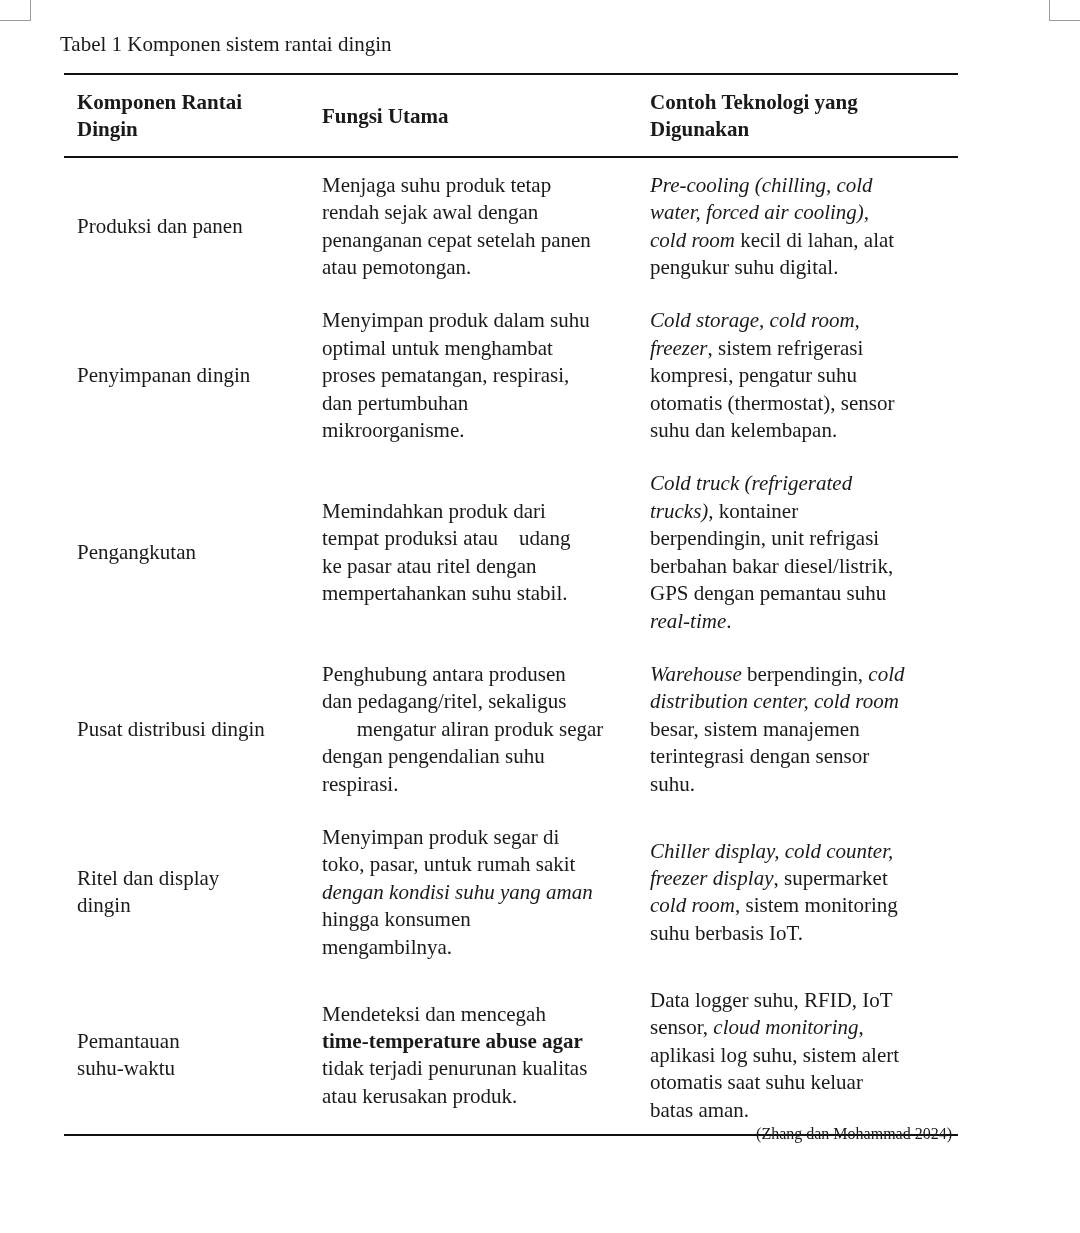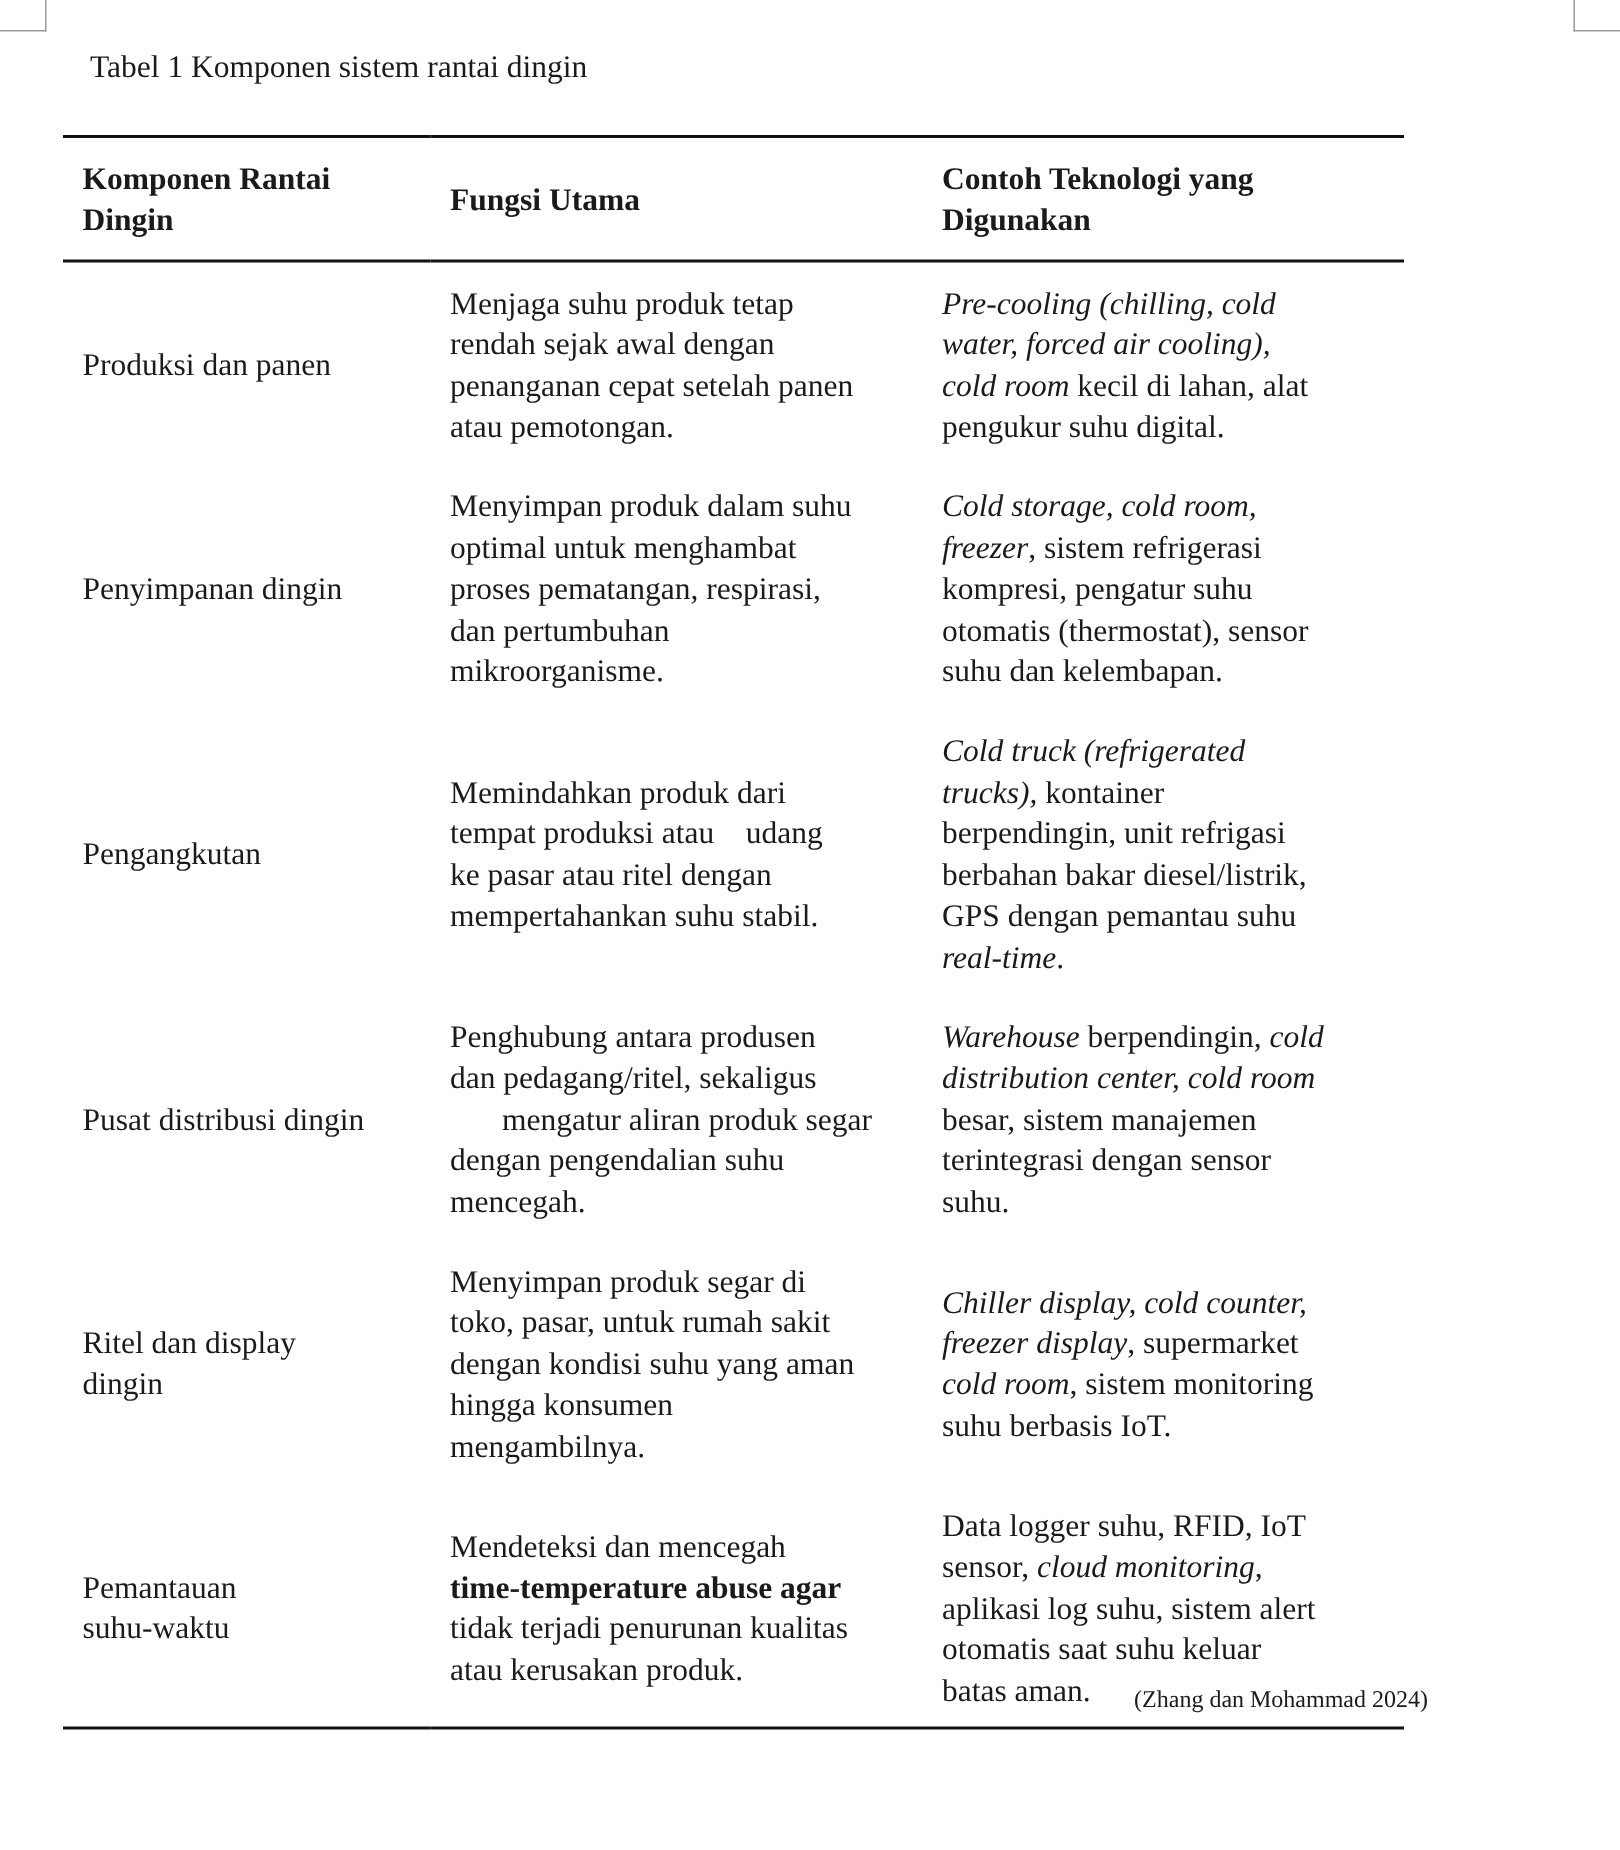--- a/index.html
+++ b/index.html
@@ -7,21 +7,21 @@
     width: 1080px; height: 1233px; position: relative; overflow: hidden;
     font-family: "Liberation Serif", "DejaVu Serif", serif;
     color: #1a1a1a;
   }
   .corner { position: absolute; width: 30px; height: 20px; border-color: #9a9a9a; border-style: solid; }
   .corner-tl { left: 0; top: 0; border-width: 0 1px 1px 0; }
   .corner-tr { right: 0; top: 0; border-width: 0 0 1px 1px; }
 
   .caption { position: absolute; left: 60px; top: 30px; font-size: 21px; line-height: 28px; }
 
-  .table-wrap { position: absolute; left: 42px; top: 73px; width: 894px; margin-top: 17px; }
+  .table-wrap { position: absolute; left: 64px; top: 73px; width: 894px; }
   table { border-collapse: collapse; width: 894px; table-layout: fixed; font-size: 21px; line-height: 27.4px; }
   col.c1 { width: 245px; } col.c2 { width: 329px; } col.c3 { width: 320px; }
   thead tr { border-top: 2px solid #111; border-bottom: 2px solid #111; }
   th { text-align: left; font-weight: bold; padding: 14px 0 12px 13px; vertical-align: middle; }
   td { vertical-align: middle; padding: 0 0 0 13px; }
   th.h2, td.d2 { padding-left: 13px; }
   th.h3, td.d3 { padding-left: 12px; }
   tbody tr td { padding-top: 14px; padding-bottom: 12px; }
   tbody tr:first-child td { padding-top: 14px; }
   tbody tr:last-child { border-bottom: 2px solid #111; }
@@ -119,39 +119,39 @@
         </tr>
         <tr>
           <td class="d1">
             <span class="line">Pusat distribusi dingin</span>
           </td>
           <td class="d2">
             <span class="line" style="white-space: pre;">Penghubung antara produsen</span>
             <span class="line" style="white-space: pre;">dan pedagang/ritel, sekaligus</span>
             <span class="line" style="white-space: pre; text-align: center;">mengatur aliran produk segar</span>
             <span class="line" style="white-space: pre;">dengan pengendalian suhu</span>
-            <span class="line" style="white-space: pre;">mencegah.</span>
+            <span class="line" style="white-space: pre;">respirasi.</span>
           </td>
           <td class="d3">
             <span class="line"><em style="white-space: pre;">Warehouse</em><span style="white-space: pre;"> berpendingin, </span><em style="white-space: pre;">cold</em></span>
             <span class="line"><em style="white-space: pre;">distribution center, cold room</em></span>
             <span class="line"><span style="white-space: pre;">besar, sistem manajemen</span></span>
             <span class="line"><span style="white-space: pre;">terintegrasi dengan sensor</span></span>
             <span class="line"><span style="white-space: pre;">suhu.</span></span>
           </td>
         </tr>
         <tr>
           <td class="d1">
             <span class="line">Ritel dan display</span>
             <span class="line">dingin</span>
           </td>
           <td class="d2">
             <span class="line" style="white-space: pre;">Menyimpan produk segar di</span>
             <span class="line" style="white-space: pre;">toko, pasar, untuk rumah sakit</span>
-            <span class="line" style="white-space: pre;">dengan kondisi suhu yang aman</span>
+            <span class="line" style="white-space: pre; font-style: italic;">dengan kondisi suhu yang aman</span>
             <span class="line" style="white-space: pre;">hingga konsumen</span>
             <span class="line" style="white-space: pre;">mengambilnya.</span>
           </td>
           <td class="d3">
             <span class="line"><em style="white-space: pre;">Chiller display, cold counter,</em></span>
             <span class="line"><em style="white-space: pre;">freezer display</em><span style="white-space: pre;">, supermarket</span></span>
             <span class="line"><em style="white-space: pre;">cold room</em><span style="white-space: pre;">, sistem monitoring</span></span>
             <span class="line"><span style="white-space: pre;">suhu berbasis IoT.</span></span>
           </td>
         </tr>

